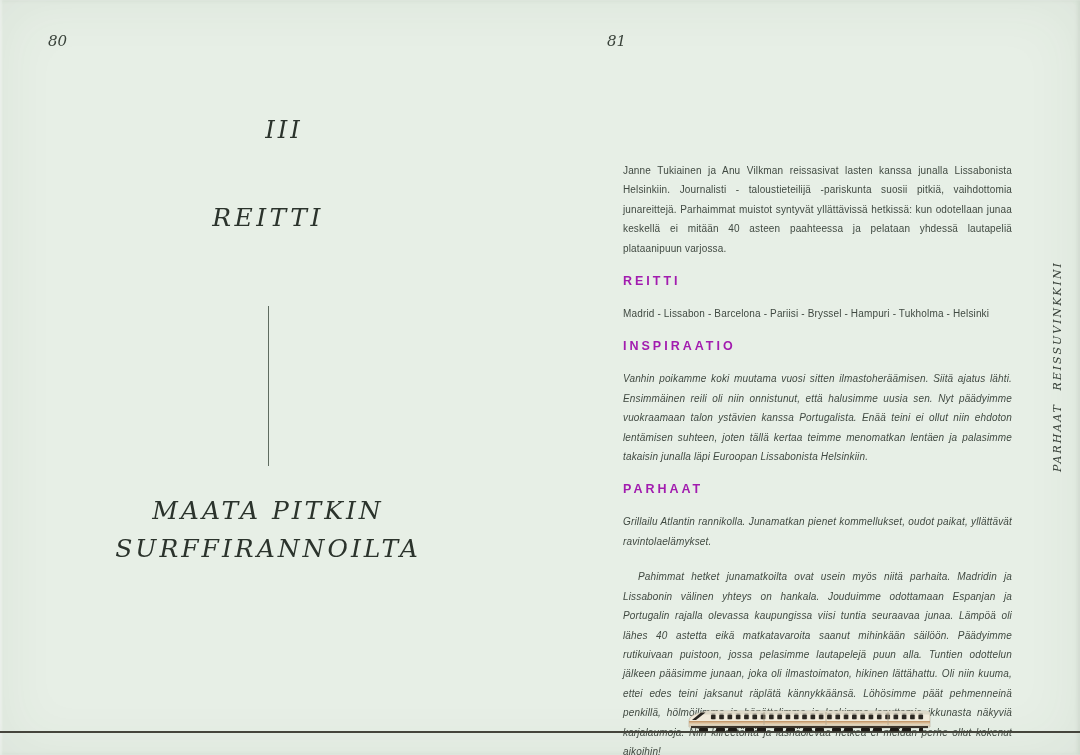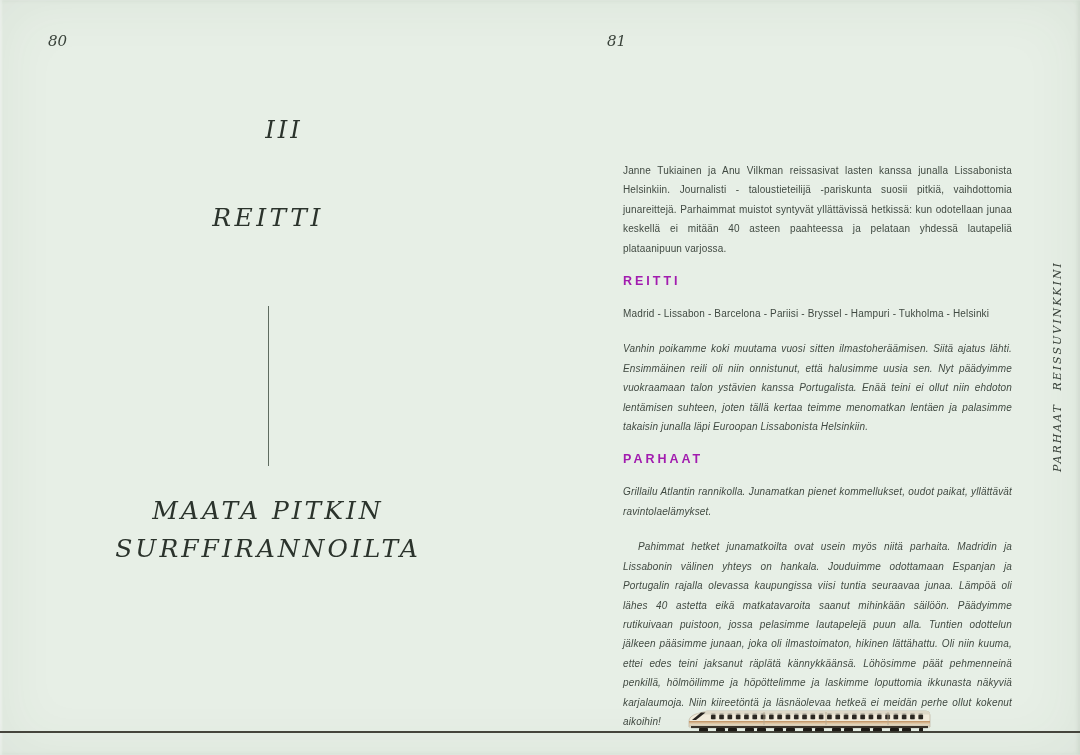--- a/index.html
+++ b/index.html
@@ -70,20 +70,21 @@
   </div>
 
   <div class="pageno right">81</div>
 
   <div class="right-col">
     <p class="intro">Janne Tukiainen ja Anu Vilkman reissasivat lasten kanssa junalla Lissabonista Helsinkiin. Journalisti - taloustieteilijä -pariskunta suosii pitkiä, vaihdottomia junareittejä. Parhaimmat muistot syntyvät yllättävissä hetkissä: kun odotellaan junaa keskellä ei mitään 40 asteen paahteessa ja pelataan yhdessä lautapeliä plataanipuun varjossa.</p>
 
     <h4>REITTI</h4>
     <p class="plain">Madrid - Lissabon - Barcelona - Pariisi - Bryssel - Hampuri - Tukholma - Helsinki</p>
 
+    <h4>INSPIRAATIO</h4>
     <p class="ital">Vanhin poikamme koki muutama vuosi sitten ilmastoheräämisen. Siitä ajatus lähti. Ensimmäinen reili oli niin onnistunut, että halusimme uusia sen. Nyt päädyimme vuokraamaan talon ystävien kanssa Portugalista. Enää teini ei ollut niin ehdoton lentämisen suhteen, joten tällä kertaa teimme menomatkan lentäen ja palasimme takaisin junalla läpi Euroopan Lissabonista Helsinkiin.</p>
 
     <h4>PARHAAT</h4>
     <p class="ital">Grillailu Atlantin rannikolla. Junamatkan pienet kommellukset, oudot paikat, yllättävät ravintolaelämykset.</p>
     <p class="ital indent">Pahimmat hetket junamatkoilta ovat usein myös niitä parhaita. Madridin ja Lissabonin välinen yhteys on hankala. Jouduimme odottamaan Espanjan ja Portugalin rajalla olevassa kaupungissa viisi tuntia seuraavaa junaa. Lämpöä oli lähes 40 astetta eikä matkatavaroita saanut mihinkään säilöön. Päädyimme rutikuivaan puistoon, jossa pelasimme lautapelejä puun alla. Tuntien odottelun jälkeen pääsimme junaan, joka oli ilmastoimaton, hikinen lättähattu. Oli niin kuuma, ettei edes teini jaksanut räplätä kännykkäänsä. Löhösimme päät pehmenneinä penkillä, hölmöilimme ja höpöttelimme ja laskimme loputtomia ikkunasta näkyviä karjalaumoja. Niin kiireetöntä ja läsnäolevaa hetkeä ei meidän perhe ollut kokenut aikoihin!</p>
   </div>
 
   <div class="margin-text serif">PARHAAT REISSUVINKKINI</div>
 
   <div class="track"></div>

